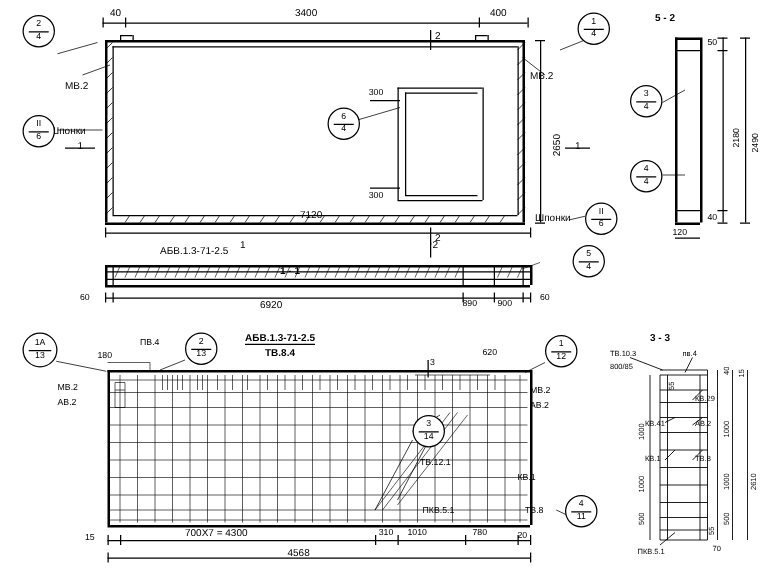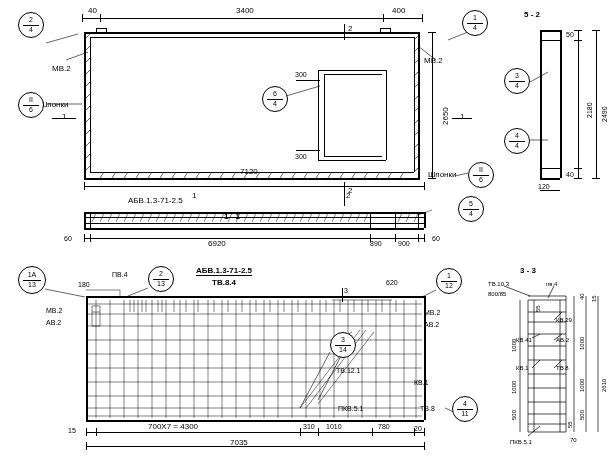--- a/index.html
+++ b/index.html
@@ -418,21 +418,21 @@
   <div class="ln v" style="left:318px;top:428px;height:8px;"></div>
   <div class="ln v" style="left:372px;top:428px;height:8px;"></div>
   <div class="ln v" style="left:414px;top:428px;height:8px;"></div>
   <div class="ln v" style="left:424px;top:428px;height:8px;"></div>
   <div class="txt s7" style="left:68px;top:426px;">15</div>
   <div class="txt" style="left:148px;top:422px;">700Х7 = 4300</div>
   <div class="txt s7" style="left:303px;top:422px;">310</div>
   <div class="txt s7" style="left:326px;top:422px;">1010</div>
   <div class="txt s7" style="left:378px;top:422px;">780</div>
   <div class="txt s7" style="left:414px;top:424px;">20</div>
-  <div class="txt" style="left:230px;top:438px;">7035</div>
+  <div class="txt" style="left:230px;top:438px;">4568</div>
   <div class="ln h" style="left:86px;top:446px;width:338px;"></div>
   <div class="ln v" style="left:86px;top:442px;height:8px;"></div>
   <div class="ln v" style="left:424px;top:442px;height:8px;"></div>
 
   <div class="circ" style="left:18px;top:266px;width:26px;height:26px;">
     <span>1А</span>
     <div class="bar"></div>
     <span>13</span>
   </div>
   <div class="circ" style="left:148px;top:266px;width:24px;height:24px;">

